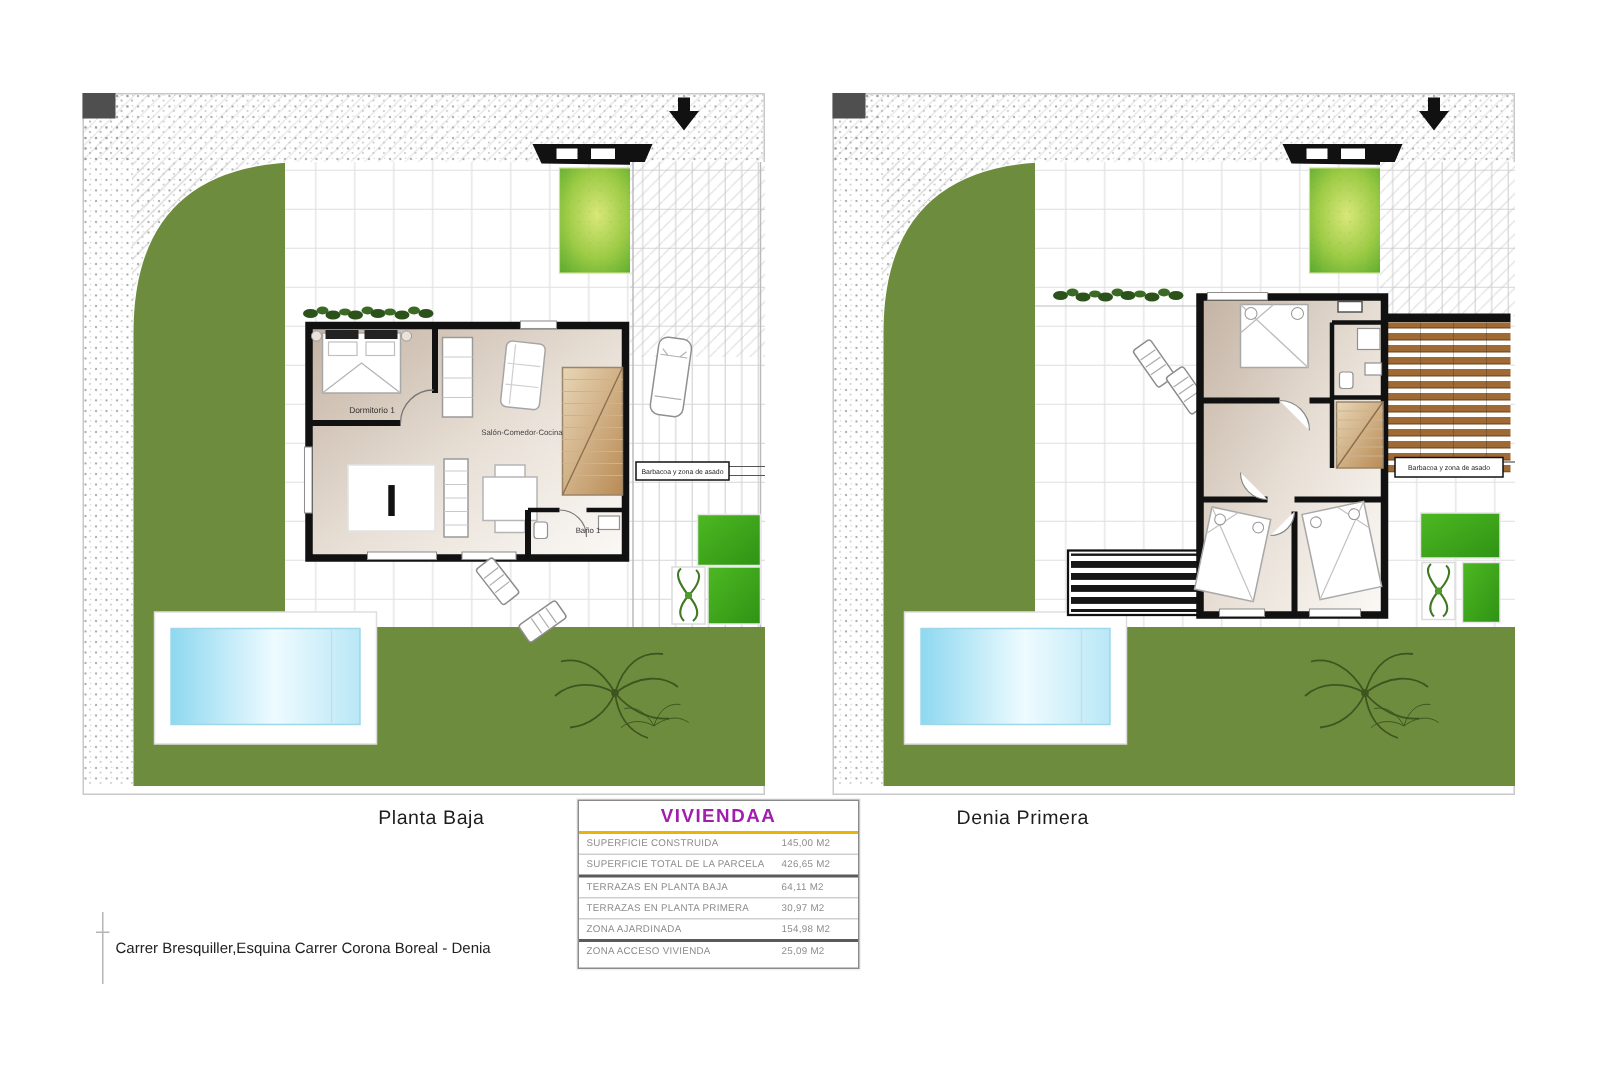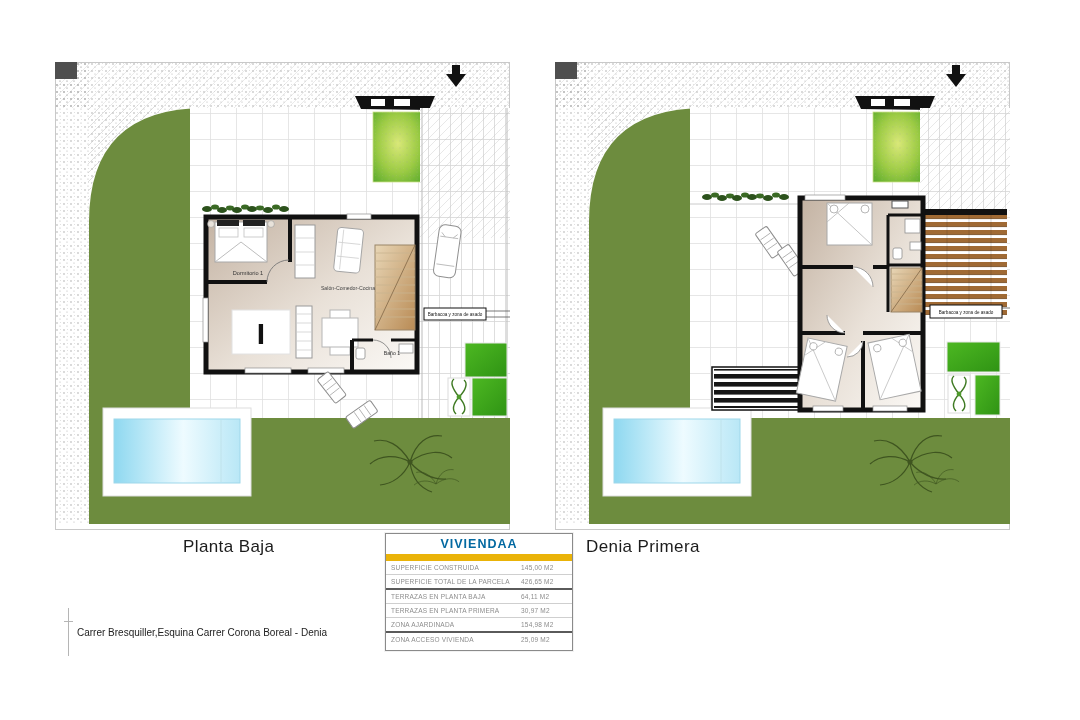--- a/index.html
+++ b/index.html
@@ -1,29 +1,29 @@
 <!DOCTYPE html>
 <html><head>
 <meta charset="utf-8">
 <style>
   html,body{margin:0;padding:0;}
   body{width:1080px;height:720px;background:#ffffff;position:relative;overflow:hidden;
        font-family:"Liberation Sans",sans-serif;}
   .stage{position:absolute;left:0;top:0;width:1080px;height:720px;}
   svg text{font-family:"Liberation Sans",sans-serif;}
 
-  .plan-title{position:absolute;top:537px;height:16px;width:140px;text-align:left;
-              font-size:17px;color:#1c1c1c;letter-spacing:.4px;}
+  .plan-title{position:absolute;top:537px;height:16px;width:140px;text-align:right;
+              font-size:13px;color:#1c1c1c;letter-spacing:.4px;}
   #title-left{left:183px;}
   #title-right{left:586px;}
 
   .summary{position:absolute;left:385px;top:533px;width:186px;background:#fff;
            border:1px solid #8a8a8a;box-shadow:0 0 0 1px #f2f2f2;}
-  .summary .t-title{text-align:center;font-size:12.5px;font-weight:bold;color:#0369a1;
-           letter-spacing:1px;padding:3px 0 3px 0;border-bottom:7px solid #eab308;}
+  .summary .t-title{text-align:center;font-size:12.5px;font-weight:bold;color:#a21caf;
+           letter-spacing:1px;padding:3px 0 3px 0;border-bottom:2px solid #eab308;}
   .t-row{display:flex;justify-content:space-between;align-items:center;
          padding:2px 7px 2px 5px;font-size:6.5px;color:#8d8d8d;
          letter-spacing:.2px;border-bottom:1px solid #cfcfcf;height:9px;}
   .t-row .lab{white-space:nowrap;}
   .t-row .val{width:44px;text-align:left;white-space:nowrap;}
   .t-row.dark{border-bottom:2px solid #5a5a5a;}
   .t-row.last{border-bottom:none;padding-bottom:6px;}
 
   .address{position:absolute;left:77px;top:627px;font-size:10px;color:#222;}
   .edge-mark{position:absolute;background:#b5b5b5;}

